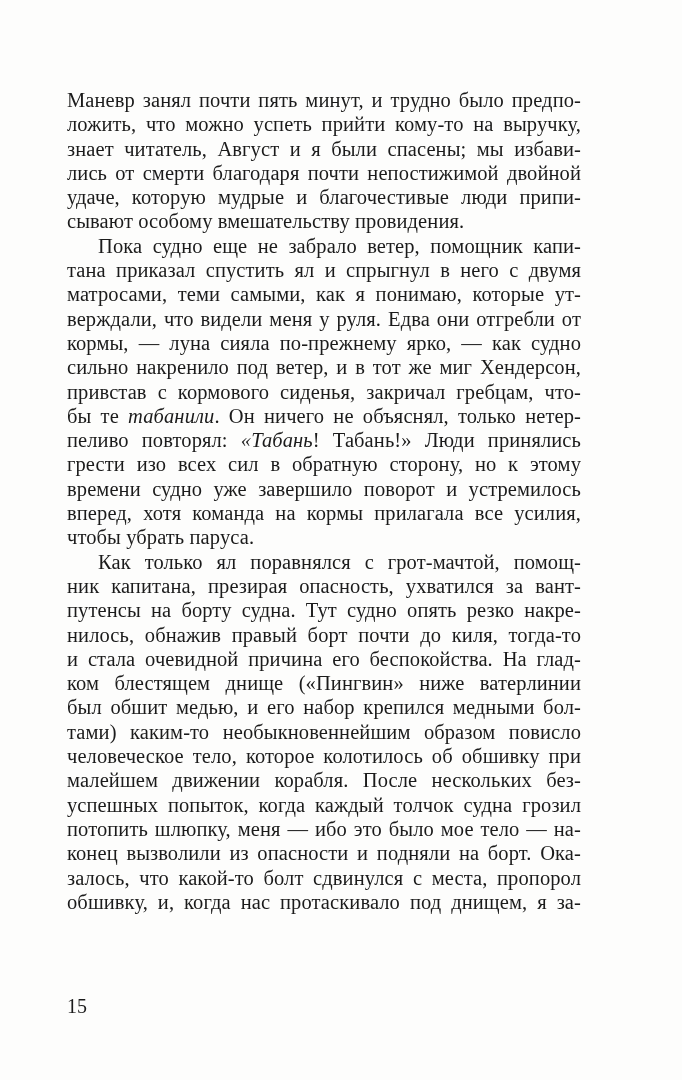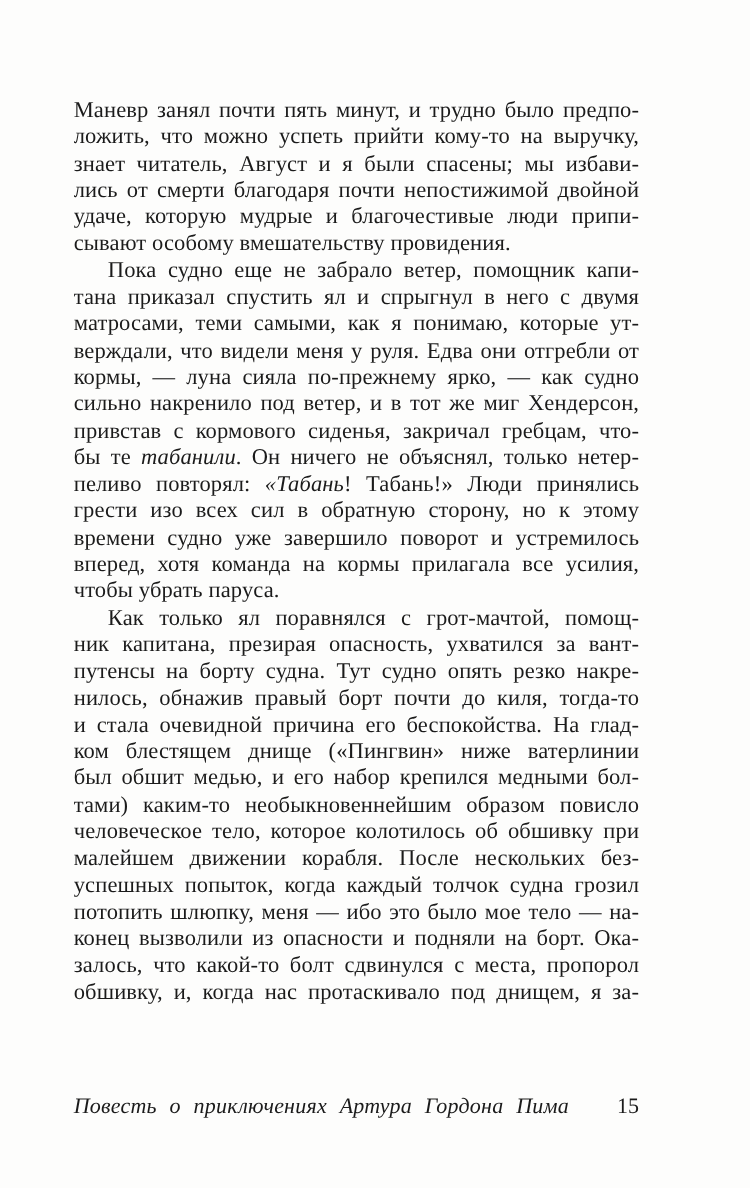--- a/index.html
+++ b/index.html
@@ -100,17 +100,16 @@
       <div class="line j"><span>человеческое тело, которое колотилось об обшивку при</span></div>
       <div class="line j"><span>малейшем движении корабля. После нескольких без-</span></div>
       <div class="line j"><span>успешных попыток, когда каждый толчок судна грозил</span></div>
       <div class="line j"><span>потопить шлюпку, меня — ибо это было мое тело — на-</span></div>
       <div class="line j"><span>конец вызволили из опасности и подняли на борт. Ока-</span></div>
       <div class="line j"><span>залось, что какой-то болт сдвинулся с места, пропорол</span></div>
       <div class="line j"><span>обшивку, и, когда нас протаскивало под днищем, я за-</span></div>
     </div>
 
   <div class="footer">
-    <span class="footer-title">Повесть о приключениях Артура Гордона Пима</span>
     <span class="footer-page">15</span>
   </div>
 
 </div>
 
 </body></html>

